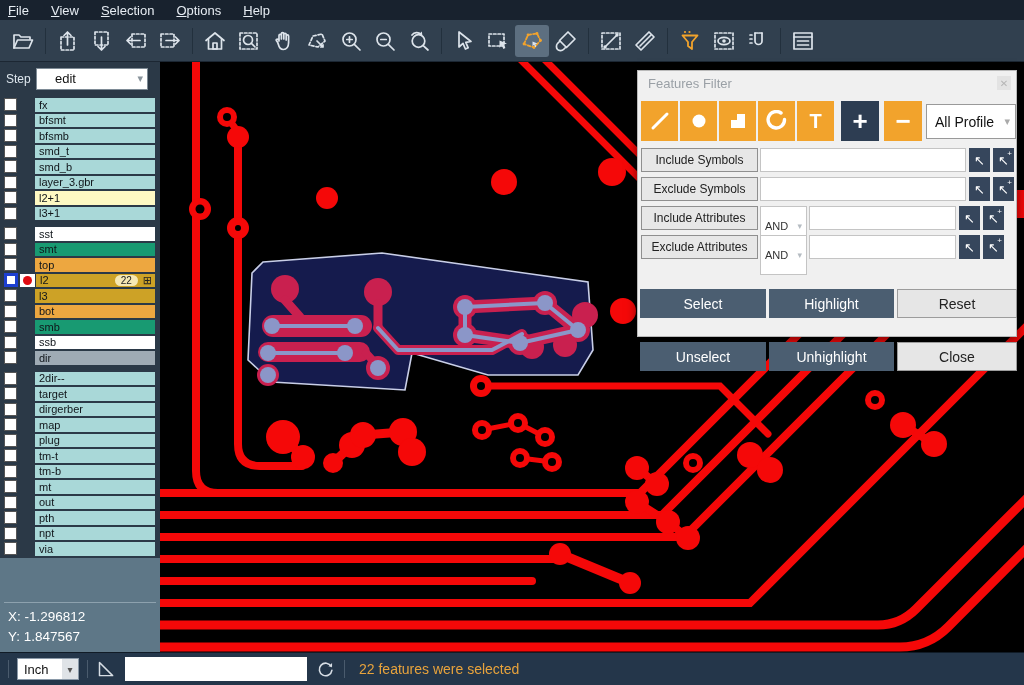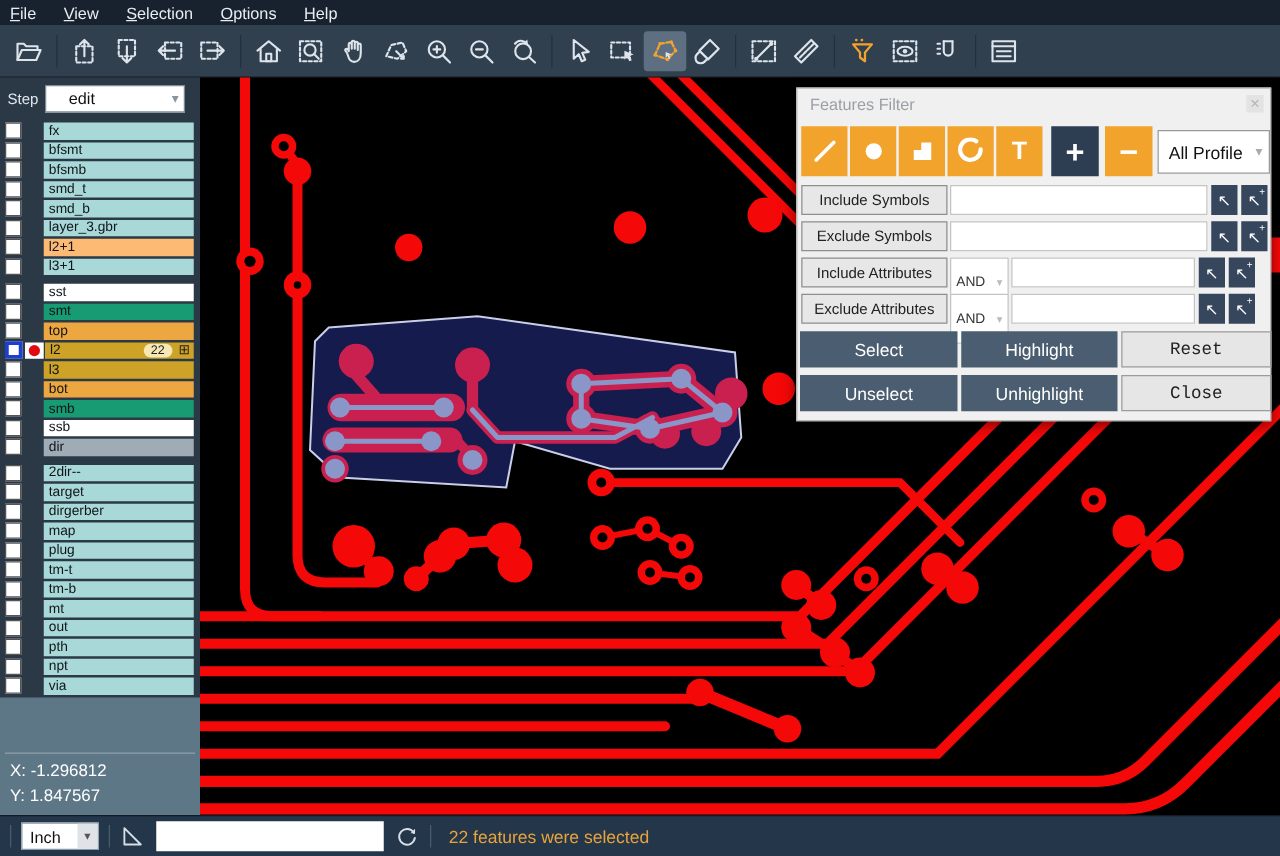--- a/index.html
+++ b/index.html
@@ -70,24 +70,24 @@
   .dinput{height:24px;background:#fff;border:1px solid #c4c4c4;box-sizing:border-box;margin-left:2px;}
   .dinput.long{width:206px;}
   .dinput.short{width:147px;}
   .andsel{width:47px;height:40px;background:#fff;border:1px solid #c4c4c4;box-sizing:border-box;margin-left:2px;
           display:flex;align-items:center;justify-content:space-between;padding:0 4px;font-size:11px;color:#333;}
   .andsel .chev{color:#b5bcc2;font-size:9px;}
   .navb{width:21px;height:24px;background:#36465c;color:#fff;display:flex;align-items:center;justify-content:center;
         font-size:13px;margin-left:3px;position:relative;}
   .navb sup{font-size:8px;position:absolute;right:2px;top:1px;}
   .dbtns{position:absolute;left:2px;top:194px;}
-  .dbr{display:flex;margin-bottom:6px;}
+  .dbr{display:flex;margin-bottom:6px;margin-top:24px;}
   .bigb{height:29px;display:flex;align-items:center;justify-content:center;font-size:14px;}
   .bdark{background:#4b5e71;color:#fff;}
-  .blight{background:#e6e6e6;color:#222;border:1px solid #9c9c9c;box-sizing:border-box;font-family:Liberation Mono, monospace;}
+  .blight{background:#e6e6e6;color:#222;border:1px solid #9c9c9c;box-sizing:border-box;}
   .b1{width:126px;} .b2{width:125px;margin-left:3px;} .b3{width:120px;margin-left:3px;}
   
   .statusbar{position:absolute;left:0;top:652px;width:1024px;height:33px;background:#24364a;
              display:flex;align-items:center;border-top:1px solid #101b26;box-sizing:border-box;}
   .ssep{width:1px;height:18px;background:#4a5b6d;margin:0 8px;flex:0 0 auto;}
   .unitsel{width:62px;height:22px;background:#fff;border:1px solid #8a99a8;display:flex;align-items:center;
            justify-content:space-between;box-sizing:border-box;font-size:13px;color:#111;}
   .unitsel .txt{padding-left:6px;}
   .unitsel .chev{width:16px;height:20px;background:#dfe3e7;color:#555;font-size:10px;display:flex;align-items:center;justify-content:center;}
   .cornericon svg,.refreshicon svg{width:21px;height:21px;display:block;}
@@ -305,21 +305,21 @@
       <div class="lrow">
         <span class="lcb"></span>
         <span class="lind"></span>
         <span class="lbar" style="background: rgb(169, 216, 216);">
           <span>layer_3.gbr</span>
         </span>
       </div>
       <div class="lrow">
         <span class="lcb"></span>
         <span class="lind"></span>
-        <span class="lbar" style="background: #fdba74;">
+        <span class="lbar" style="background: #fef9c3;">
           <span>l2+1</span>
         </span>
       </div>
       <div class="lrow">
         <span class="lcb"></span>
         <span class="lind"></span>
         <span class="lbar" style="background: rgb(169, 216, 216);">
           <span>l3+1</span>
         </span>
       </div>

